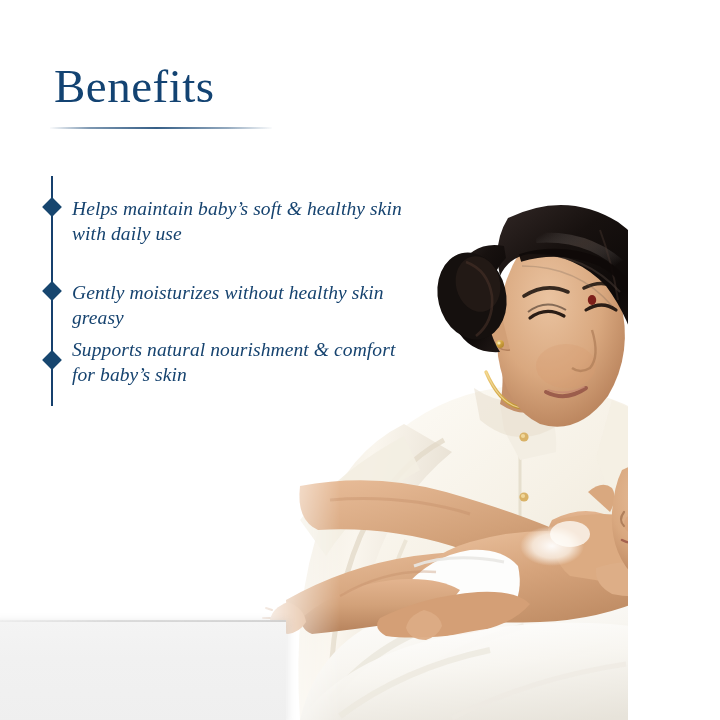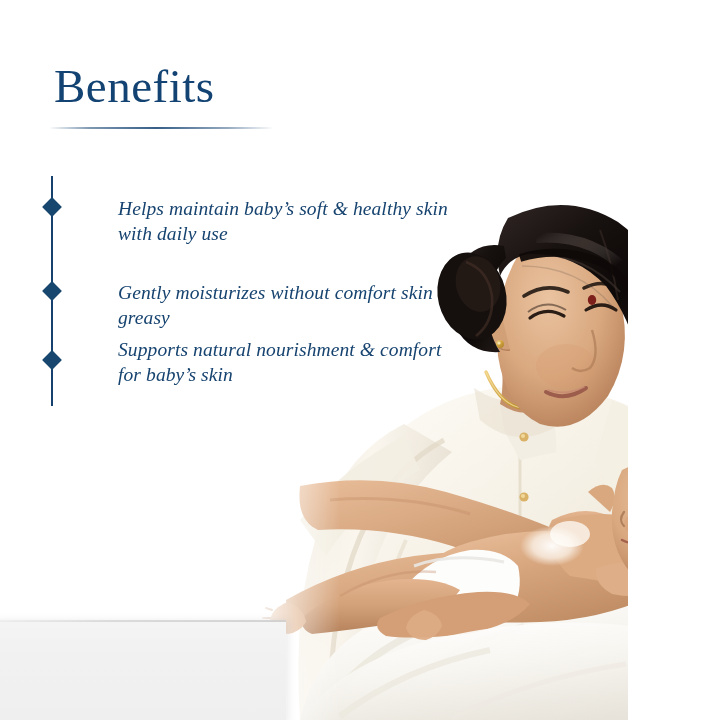--- a/index.html
+++ b/index.html
@@ -92,21 +92,20 @@
   .bullet-text {
     position: absolute;
     left: 72px;
     font-family: "Liberation Serif", "DejaVu Serif", serif;
     font-style: italic;
     font-size: 19.5px;
     line-height: 25px;
     color: #16436f;
     width: 330px;
     letter-spacing: 0.1px;
-    margin-left: 46px;
   }
 
   
   #surface-block {
     position: absolute;
     left: -10px;
     top: 622px;
     width: 296px;
     height: 104px;
     background: linear-gradient(to bottom,
@@ -386,21 +385,21 @@
     <div id="bullets">
       <div id="bullet-spine"></div>
 
       <div class="bullet-row">
         <div class="bullet-diamond" style="top:200px"></div>
         <div class="bullet-text" style="top:196px">Helps maintain baby’s soft &amp; healthy skin with daily use</div>
       </div>
 
       <div class="bullet-row">
         <div class="bullet-diamond" style="top:284px"></div>
-        <div class="bullet-text" style="top:280px">Gently moisturizes without comfort skin greasy</div>
+        <div class="bullet-text" style="top:280px">Gently moisturizes without healthy skin greasy</div>
       </div>
 
       <div class="bullet-row">
         <div class="bullet-diamond" style="top:353px"></div>
         <div class="bullet-text" style="top:337px">Supports natural nourishment &amp; comfort for baby’s skin</div>
       </div>
     </div>
 
   </div>
 </div>

